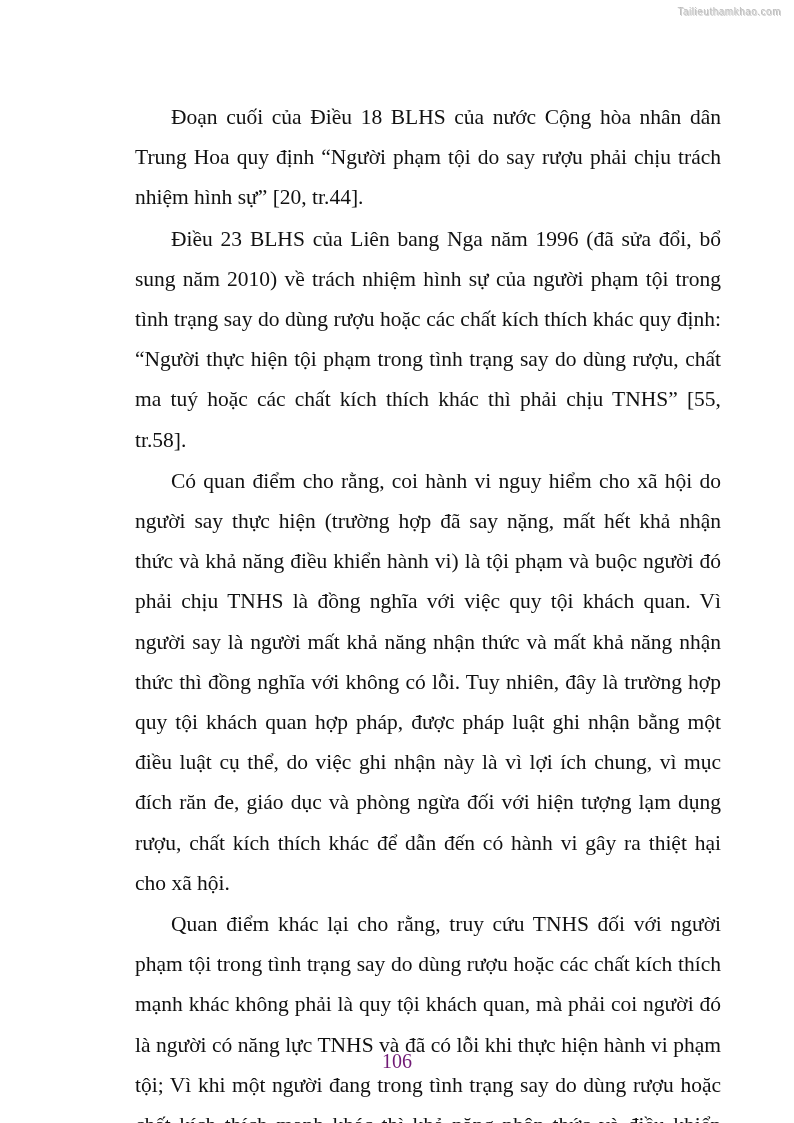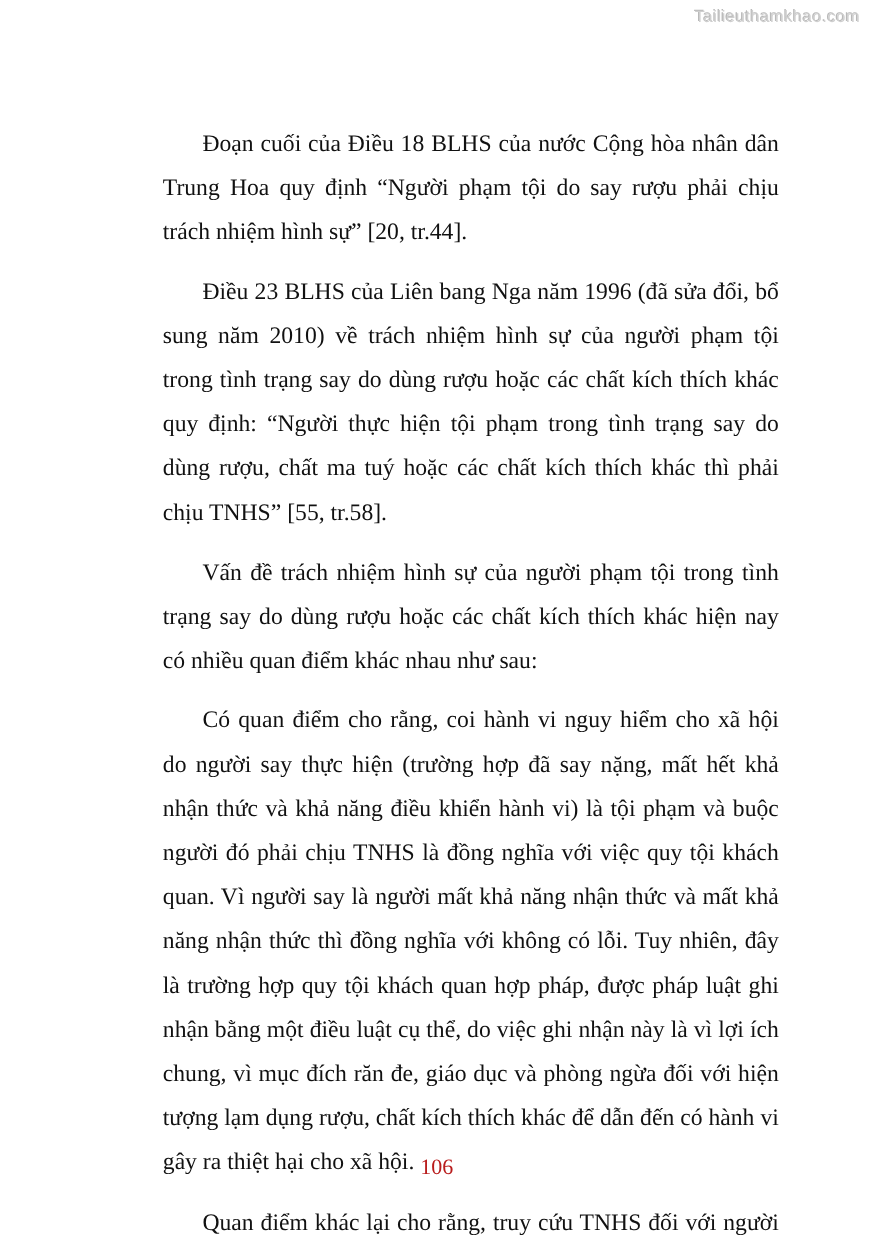--- a/index.html
+++ b/index.html
@@ -14,61 +14,60 @@
     background: #ffffff;
     overflow: hidden;
     font-family: "Liberation Serif", "DejaVu Serif", serif;
     color: #111111;
   }
   .watermark {
     position: absolute;
     top: 7px;
     right: 12px;
     font-family: "Liberation Sans", sans-serif;
-    font-size: 15px;
+    font-size: 10px;
     letter-spacing: 0.5px;
     color: #cfcfcf;
     text-shadow: -1px -1px 0 #b9b9b9, 1px 1px 0 #ffffff;
     user-select: none;
   }
   .document-body {
     position: absolute;
     left: 134px;
     top: 96px;
     width: 588px;
     font-size: 21.5px;
     line-height: 40.2px;
     text-align: justify;
     text-justify: inter-word;
   }
   .document-body p {
-    margin: 14px;
+    margin: 1px;
     padding: 0;
     text-indent: 36px;
   }
   .seg-italic {
   }
   .page-number {
     position: absolute;
     top: 1050px;
     left: 0;
     width: 100%;
     text-align: center;
     font-size: 20px;
-    color: #b91c1c;
+    color: #701a75;
   }
 </style>
 </head>
 <body>
 
 <div class="page">
   <div class="watermark">Tailieuthamkhao.com</div>
 
   <div class="document-body">
       <p><span class="seg-normal">Đoạn cuối của Điều 18 BLHS của nước Cộng hòa nhân dân Trung Hoa quy định “Người phạm tội do say rượu phải chịu trách nhiệm hình sự” [20, tr.44].</span></p>
       <p><span class="seg-normal">Điều 23 BLHS của Liên bang Nga năm 1996 (đã sửa đổi, bổ sung năm 2010) về trách nhiệm hình sự của người phạm tội trong tình trạng say do dùng rượu hoặc các chất kích thích khác quy định: “</span><span class="seg-italic">Người thực hiện tội phạm trong tình trạng say do dùng rượu, chất ma tuý hoặc các chất kích thích khác thì phải chịu TNHS</span><span class="seg-normal">” [55, tr.58].</span></p>
-      <p><span class="seg-normal">Vấn đề trách nhiệm hình sự của người phạm tội trong tình trạng say do dùng rượu hoặc các chất kích thích khác hiện nay có nhiều quan điểm khác nhau như sau:</span></p>
       <p><span class="seg-italic">Có quan điểm cho rằng</span><span class="seg-normal">, coi hành vi nguy hiểm cho xã hội do người say thực hiện (trường hợp đã say nặng, mất hết khả nhận thức và khả năng điều khiển hành vi) là tội phạm và buộc người đó phải chịu TNHS là đồng nghĩa với việc quy tội khách quan. Vì người say là người mất khả năng nhận thức và mất khả năng nhận thức thì đồng nghĩa với không có lỗi. Tuy nhiên, đây là trường hợp quy tội khách quan hợp pháp, được pháp luật ghi nhận bằng một điều luật cụ thể, do việc ghi nhận này là vì lợi ích chung, vì mục đích răn đe, giáo dục và phòng ngừa đối với hiện tượng lạm dụng rượu, chất kích thích khác để dẫn đến có hành vi gây ra thiệt hại cho xã hội.</span></p>
       <p><span class="seg-italic">Quan điểm khác lại cho rằng</span><span class="seg-normal">, truy cứu TNHS đối với người phạm tội trong tình trạng say do dùng rượu hoặc các chất kích thích mạnh khác không phải là quy tội khách quan, mà phải coi người đó là người có năng lực TNHS và đã có lỗi khi thực hiện hành vi phạm tội; Vì khi một người đang trong tình trạng say do dùng rượu hoặc chất kích thích mạnh khác thì khả năng nhận thức và điều khiển hành vi của họ tuy bị hạn chế nhưng họ vẫn chưa mất hẳn sự nhận thức đúng đắn về hoàn cảnh bên ngoài, họ vẫn có khả năng nhận thức và điều khiển được hành vi của mình, do vậy buộc họ phải chịu TNHS về hành vi phạm tội do họ gây ra là có cơ sở.</span></p>
     </div>
 
   <div class="page-number">106</div>
 </div>
 
 </body></html>

